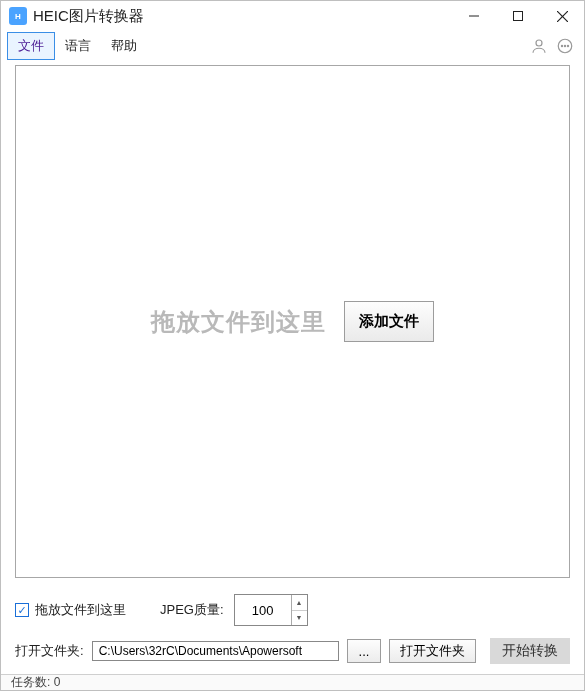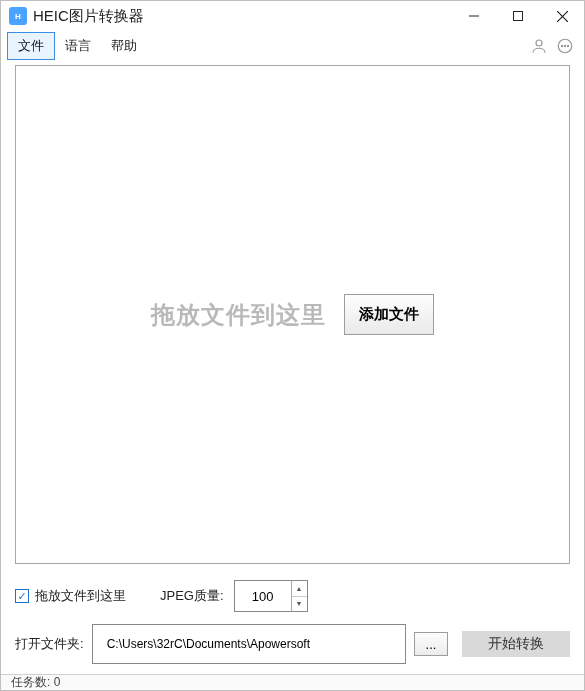--- a/index.html
+++ b/index.html
@@ -51,21 +51,21 @@
     padding: 0 6px;
   }
   .menu-item {
     padding: 4px 10px;
     font-size: 13px;
     cursor: default;
   }
   .menu-item.active {
     border: 1px solid #3a8ee6;
     background: #eaf4ff;
-    color: #0f172a;
+    color: #4c1d95;
   }
   .menubar .spacer { flex: 1; }
   .menubar .icon-btn {
     width: 26px; height: 26px;
     display: flex; align-items: center; justify-content: center;
     color: #888;
     cursor: default;
   }
 
   
@@ -127,39 +127,39 @@
     border-left: 1px solid #aaa;
   }
   .spinner .spin-btns div {
     flex: 1; display: flex; align-items: center; justify-content: center;
     font-size: 7px; color: #555; border-bottom: 1px solid #ccc;
   }
   .spinner .spin-btns div:last-child { border-bottom: none; }
 
   .row2 { gap: 8px; }
   .row2 input.path {
-    flex: 1; height: 40px;
+    flex: 1; height: 20px;
     border: 1px solid #888;
-    padding: 0 14px;
+    padding: 0 6px;
     font-size: 12px;
     outline: none;
     min-width: 0;
   }
   .small-btn {
     height: 24px;
     padding: 0 10px;
     background: linear-gradient(#fdfdfd, #ececec);
     border: 1px solid #9c9c9c;
     font-size: 13px;
     cursor: default;
     display: flex; align-items: center; justify-content: center;
   }
   .small-btn.browse { width: 34px; padding: 0; }
   .start-btn {
-    height: 26px; width: 108px;
+    height: 26px; width: 80px;
     background: #d9d9d9;
     border: none;
     display: flex; align-items: center; justify-content: center;
     font-size: 14px; color: #333; margin-left: 6px;
     cursor: default;
   }
 
   
   .statusbar {
     height: 16px;
@@ -239,19 +239,20 @@
       <div class="spin-btns">
         <div>▲</div>
         <div>▼</div>
       </div>
     </div>
   </div>
   <div class="row row2">
     <span>打开文件夹:</span>
     <input class="path" type="text" value="C:\Users\32rC\Documents\Apowersoft" style="">
     <button class="small-btn browse">...</button>
+    <button class="small-btn">打开文件夹</button>
     <div class="start-btn">开始转换</div>
   </div>
 </div>
 
 <div class="statusbar">
   <span>任务数: 0</span>
 </div>
 
 </body></html>

